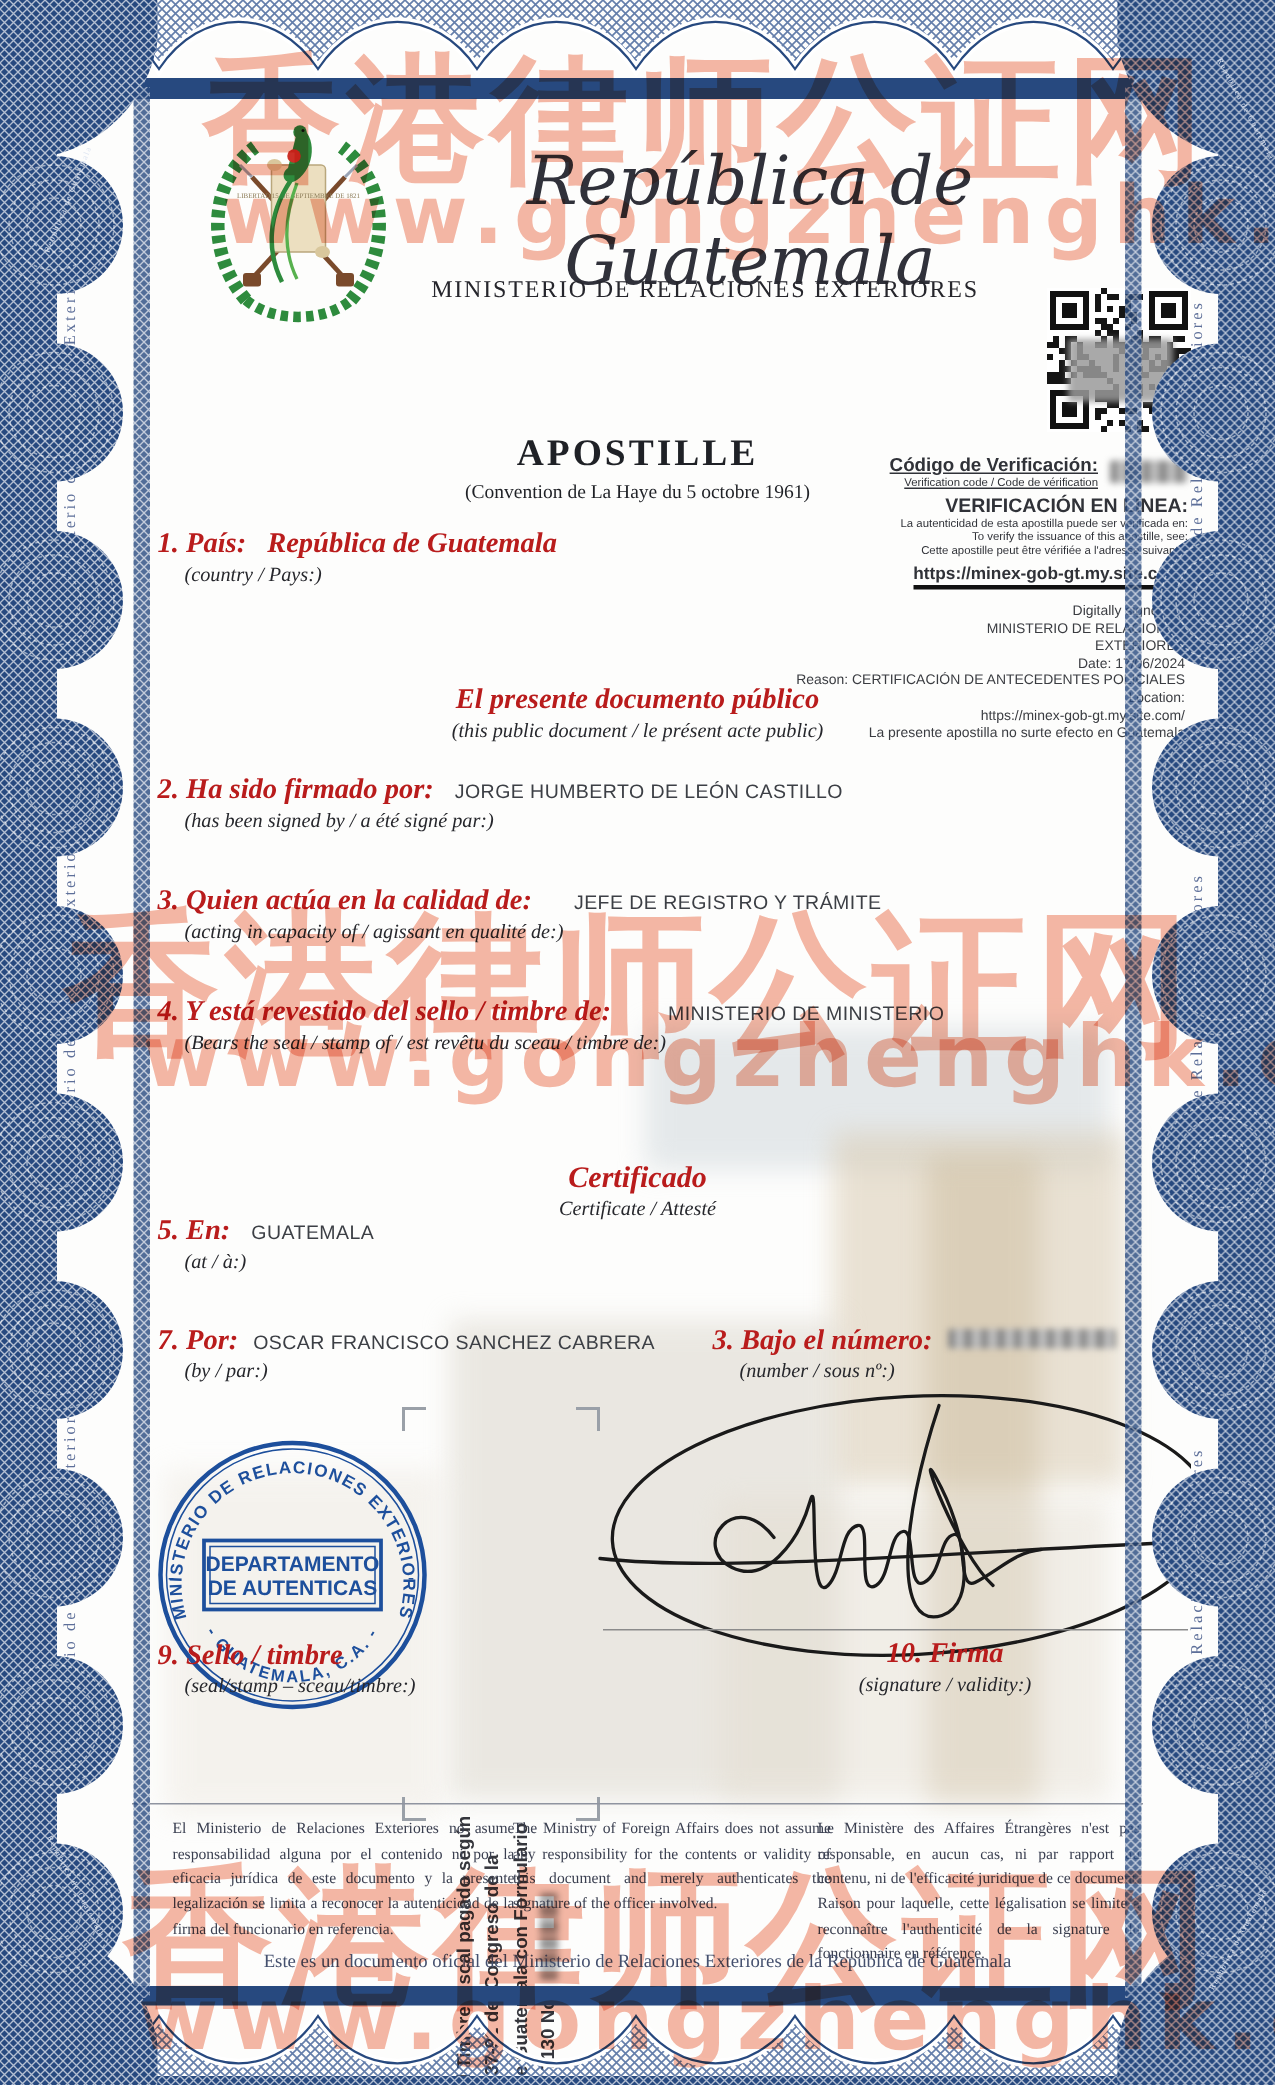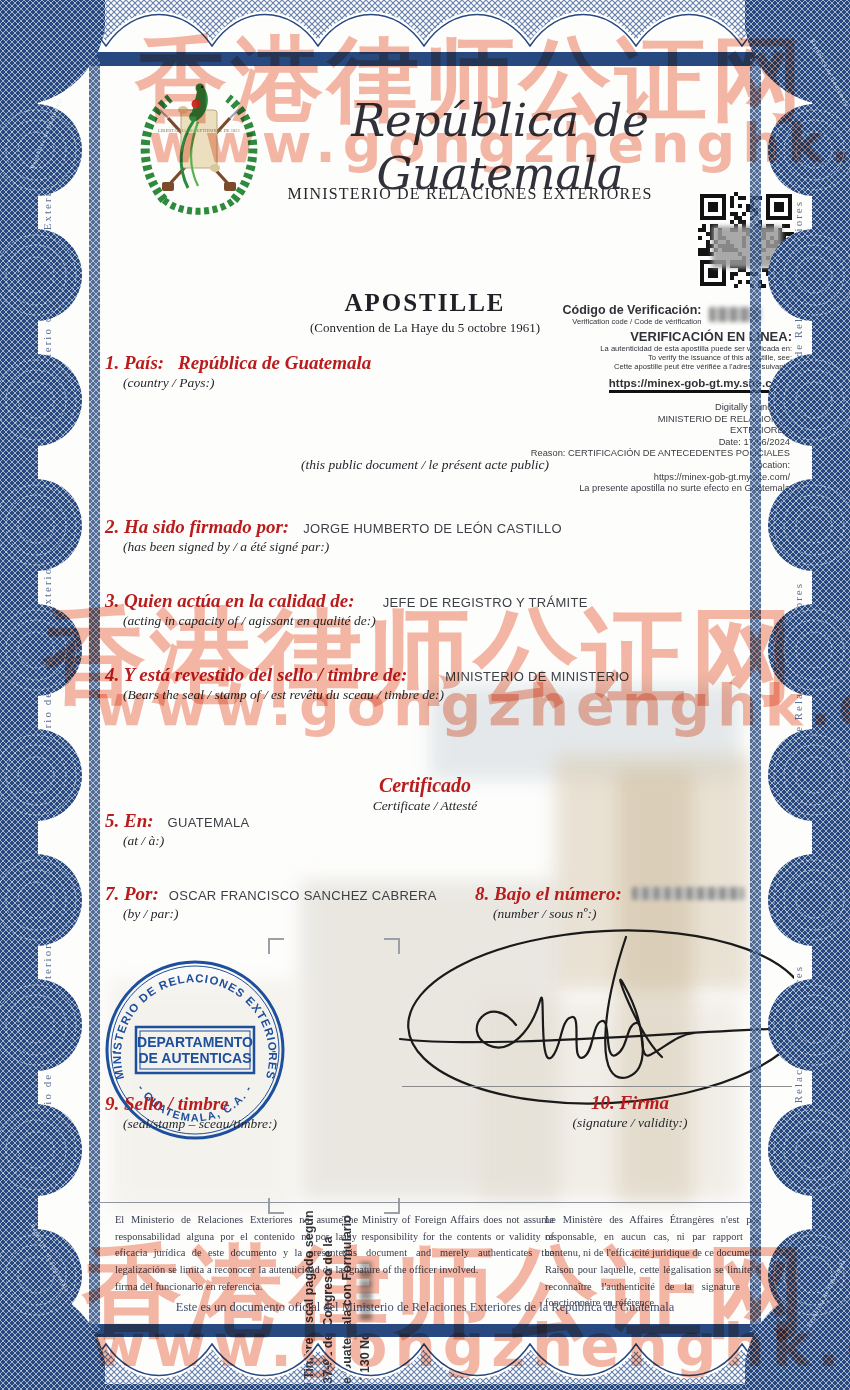--- a/index.html
+++ b/index.html
@@ -411,21 +411,21 @@
       <rect x="52" y="92" width="4" height="4" fill="#151515"></rect>
       <rect x="60" y="92" width="4" height="4" fill="#151515"></rect>
       <rect x="64" y="92" width="4" height="4" fill="#151515"></rect>
       <rect x="72" y="92" width="4" height="4" fill="#151515"></rect>
       <rect x="76" y="92" width="4" height="4" fill="#151515"></rect>
       <rect x="80" y="92" width="4" height="4" fill="#151515"></rect>
       <rect x="14" y="34" width="70" height="42" fill="#9b9b9b" opacity="0.85" filter="url(#blurf)"></rect>
     </svg>
 
   <div class="layer vblock" style="right:58px;top:303px;width:260px;left:auto;">
-    <div style="display:flex;justify-content:center;align-items:center;gap:8px;">
+    <div style="display:flex;justify-content:flex-end;align-items:center;gap:8px;text-decoration:underline;">
       <div>
         <div class="vb-bold">Código de Verificación:</div>
         <div class="vb-tiny">Verification code / Code de vérification</div>
       </div>
       <span class="redact" style="width:52px;height:15px;"></span>
     </div>
     <div class="vb-bold" style="margin-top:3px;font-size:13px;">VERIFICACIÓN EN LINEA:</div>
     <div class="vb-tiny">La autenticidad de esta apostilla puede ser verificada en:</div>
     <div class="vb-tiny">To verify the issuance of this apostille, see:</div>
     <div class="vb-tiny">Cette apostille peut être vérifiée a l'adresse suivante:</div>
@@ -450,20 +450,21 @@
 
   <div class="layer" style="left:105px;top:352px;">
     <div class="frow">
         <span class="flabel">1. País:</span>
         <span class="flabel">República de Guatemala</span>
       </div>
     <div class="fsub">(country / Pays:)</div>
   </div>
 
   <div class="layer centerwrap" style="top:420px;">
+    <div class="flabel" style="font-size:19px;">El presente documento público</div>
     <div class="fsub" style="margin-left:0;">(this public document / le présent acte public)</div>
   </div>
 
   <div class="layer" style="left:105px;top:516px;">
     <div class="frow">
         <span class="flabel">2. Ha sido firmado por:</span>
         <span class="fvalue">JORGE HUMBERTO DE LEÓN CASTILLO</span>
       </div>
     <div class="fsub">(has been signed by / a été signé par:)</div>
   </div>
@@ -496,21 +497,21 @@
   </div>
   <div class="layer" style="left:105px;top:883px;">
     <div class="frow" style="gap:10px;">
         <span class="flabel">7. Por:</span>
         <span class="fvalue">OSCAR FRANCISCO SANCHEZ CABRERA</span>
       </div>
     <div class="fsub">(by / par:)</div>
   </div>
   <div class="layer" style="left:475px;top:883px;">
     <div class="frow" style="gap:10px;">
-        <span class="flabel">8. Bajo el número:</span>
+        <span class="flabel">3. Bajo el número:</span>
         <span class="redact" style="width:112px;height:13px;"></span>
       </div>
     <div class="fsub">(number / sous nº:)</div>
   </div>
 
   <svg class="layer" style="left:100px;top:955px" width="190" height="190" viewBox="0 0 190 190">
     <defs>
       <path id="arcTop" d="M 24,122 A 74,74 0 1 1 166,122"></path>
       <path id="arcBot" d="M 36,130 A 66,66 0 0 0 154,130"></path>
     </defs>

